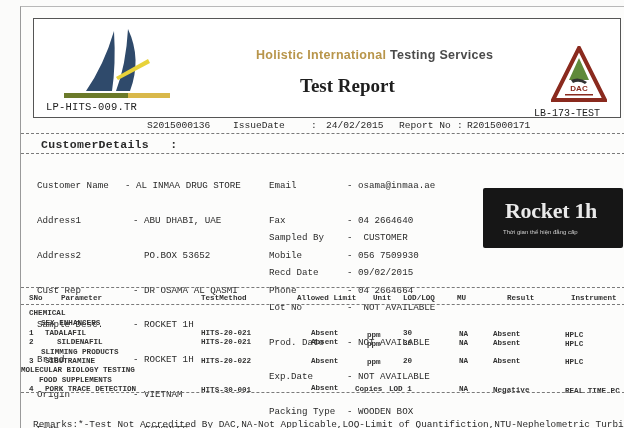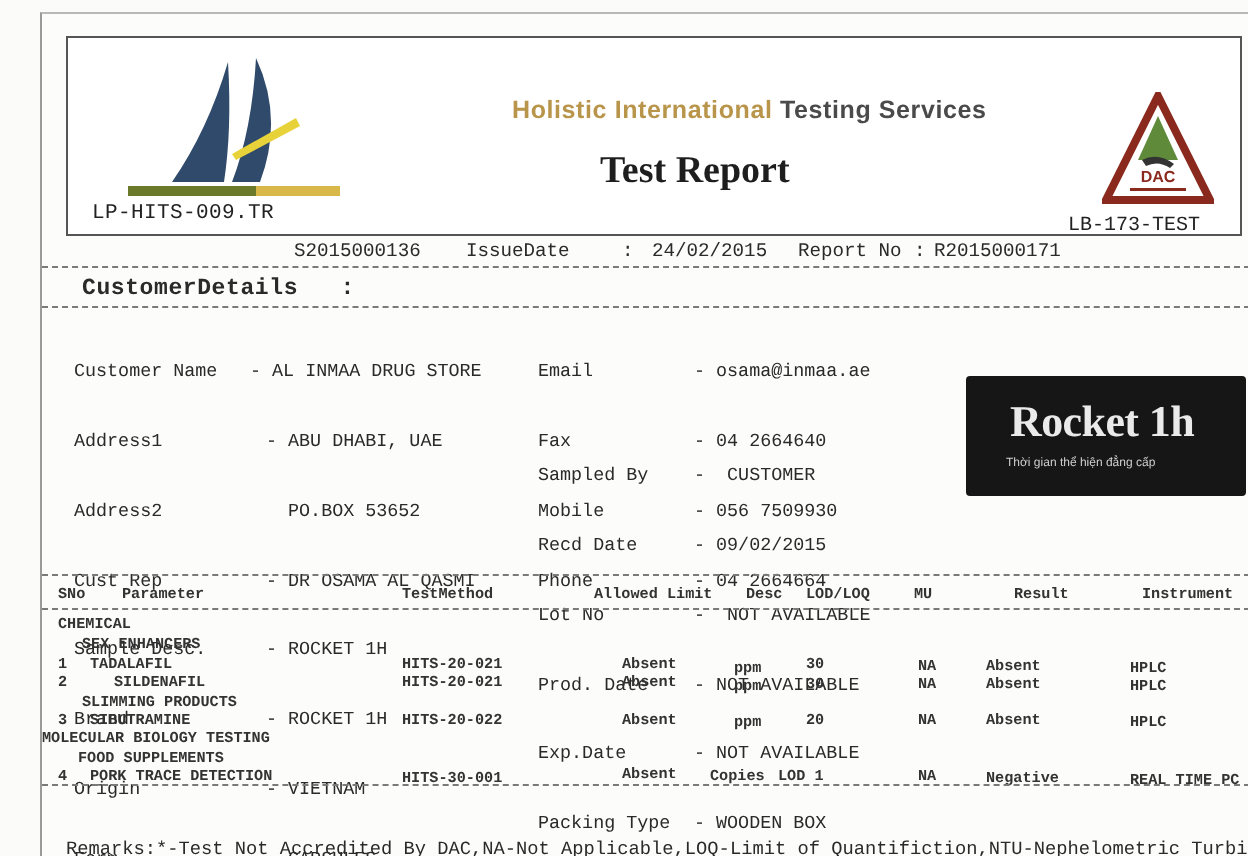--- a/index.html
+++ b/index.html
@@ -142,21 +142,21 @@
     <div class="brand">Rocket 1h</div>
     <div class="tag">Thời gian thể hiện đẳng cấp</div>
   </div>
 
   <div class="dash" style="top:280px;"></div>
 
   <div class="th" style="left:8px;">SNo</div>
   <div class="th" style="left:40px;">Parameter</div>
   <div class="th" style="left:180px;">TestMethod</div>
   <div class="th" style="left:276px;">Allowed Limit</div>
-  <div class="th" style="left:352px;">Desc</div>
+  <div class="th" style="left:352px;">Unit</div>
   <div class="th" style="left:382px;">LOD/LOQ</div>
   <div class="th" style="left:436px;">MU</div>
   <div class="th" style="left:486px;">Result</div>
   <div class="th" style="left:550px;">Instrument</div>
 
   <div class="dash" style="top:297px;"></div>
 
   <div class="td" style="left:8px; top:302px;">CHEMICAL</div>
   <div class="td" style="left:20px; top:312px;">SEX ENHANCERS</div>
 

